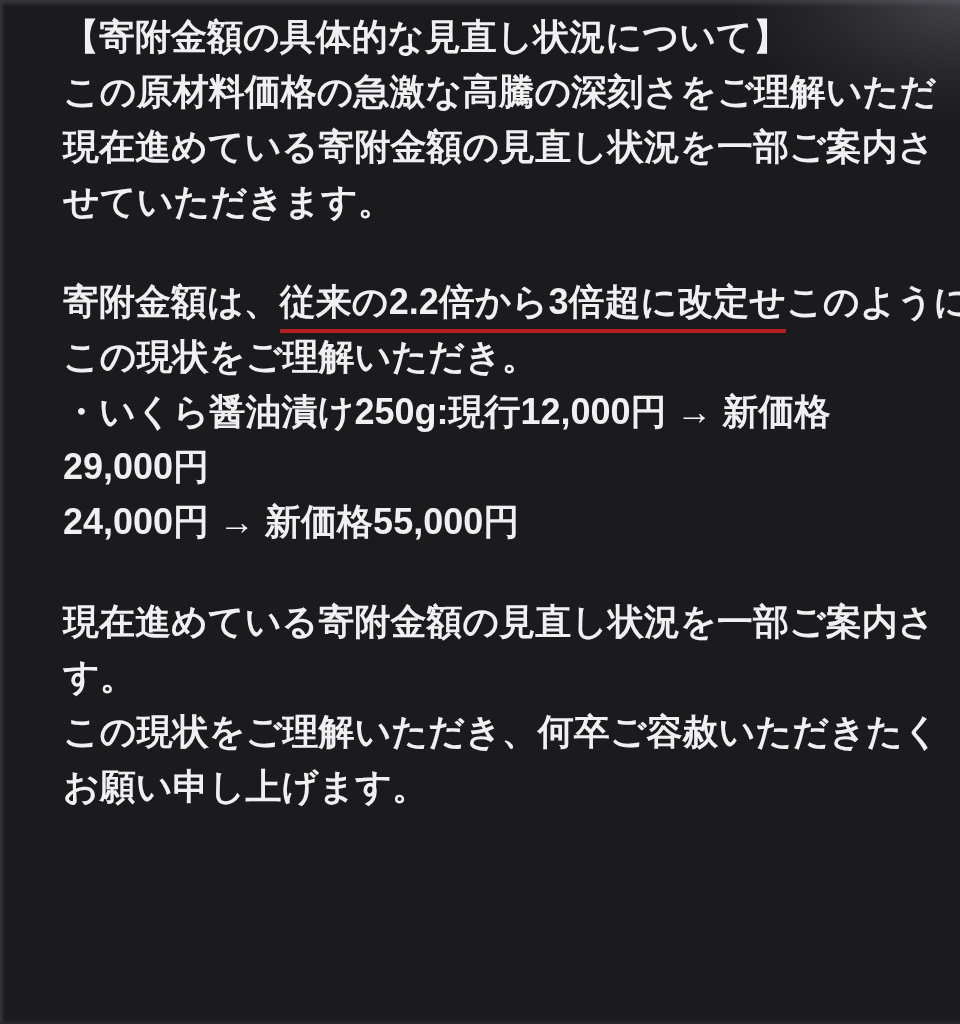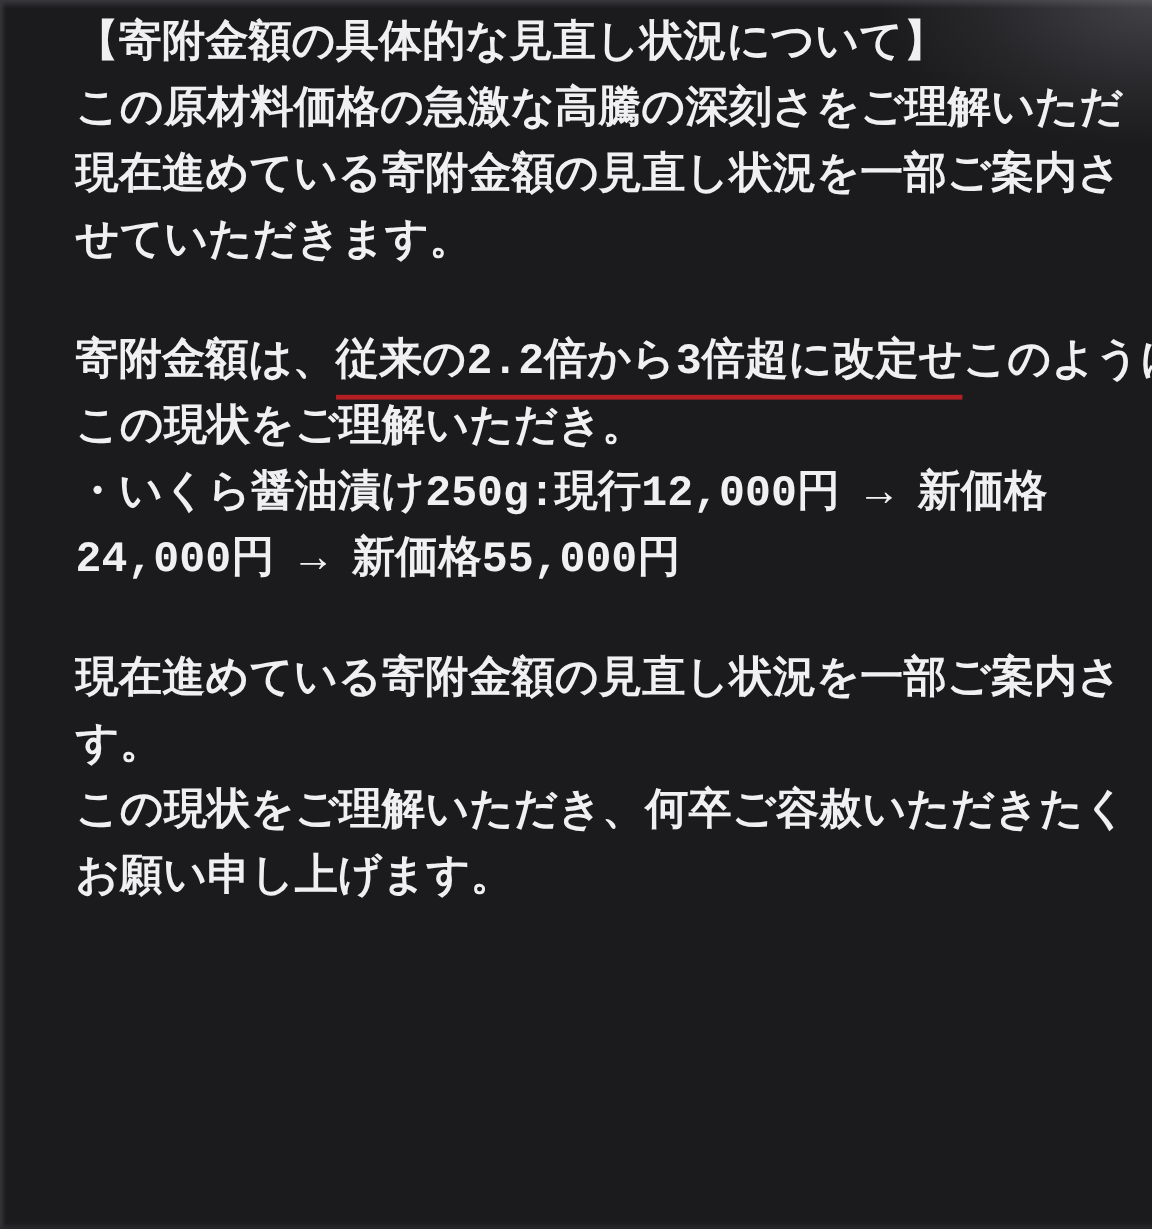--- a/index.html
+++ b/index.html
@@ -40,21 +40,20 @@
     position:absolute;left:63px;top:9px;width:860px;
     color:var(--text);
     font-size:36px;
     font-weight:600;
     letter-spacing:0px;
   }
   .line{
     height:55px;
     line-height:55px;
     white-space:nowrap;
-    font-family:Liberation Mono, monospace;
   }
   .gap{height:45px;}
   .u-red{
     border-bottom:4px solid var(--red);
     padding-bottom:7px;
     text-align:center;
   }
 </style>
 </head>
 <body>
@@ -71,20 +70,21 @@
   <div class="line">現在進めている寄附金額の見直し状況を一部ご案内さ</div>
   <div class="line">せていただきます。</div>
 
   <div class="gap"></div>
 
   <div class="line">
     <span>寄附金額は、</span><span class="u-red">従来の2.2倍から3倍超に改定せ</span><span>このように</span>
   </div>
   <div class="line">この現状をご理解いただき。</div>
   <div class="line">・いくら醤油漬け250g:現行12,000円 → 新価格</div>
+  <div class="line">29,000円</div>
   <div class="line">24,000円 → 新価格55,000円</div>
 
   <div class="gap"></div>
 
   <div class="line">現在進めている寄附金額の見直し状況を一部ご案内さ</div>
   <div class="line">す。</div>
   <div class="line">この現状をご理解いただき、何卒ご容赦いただきたく</div>
   <div class="line">お願い申し上げます。</div>
 
 </div>

